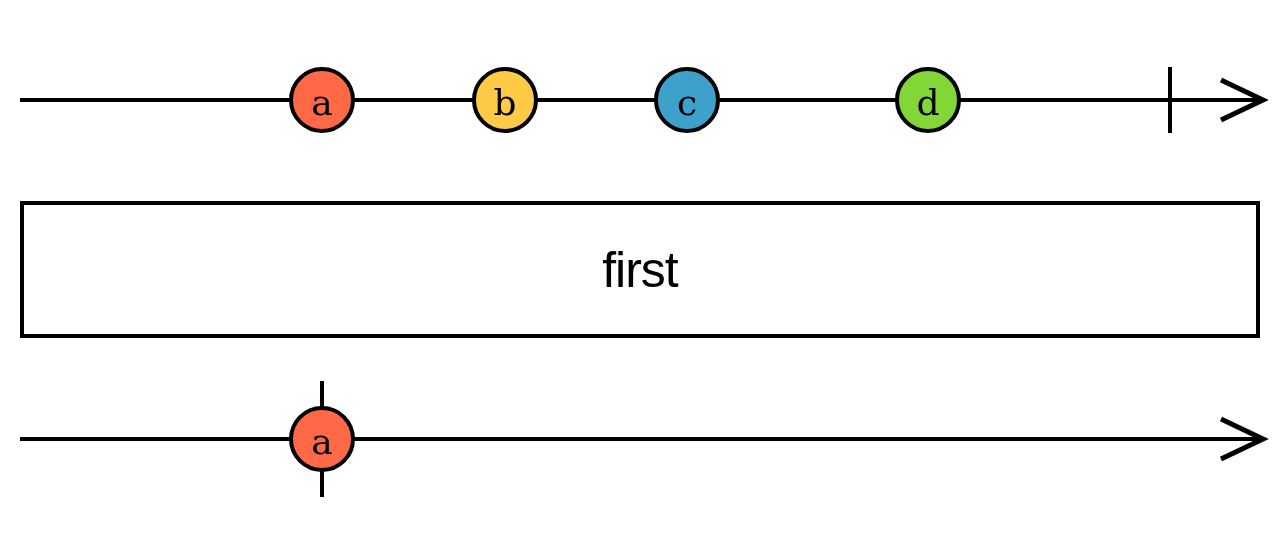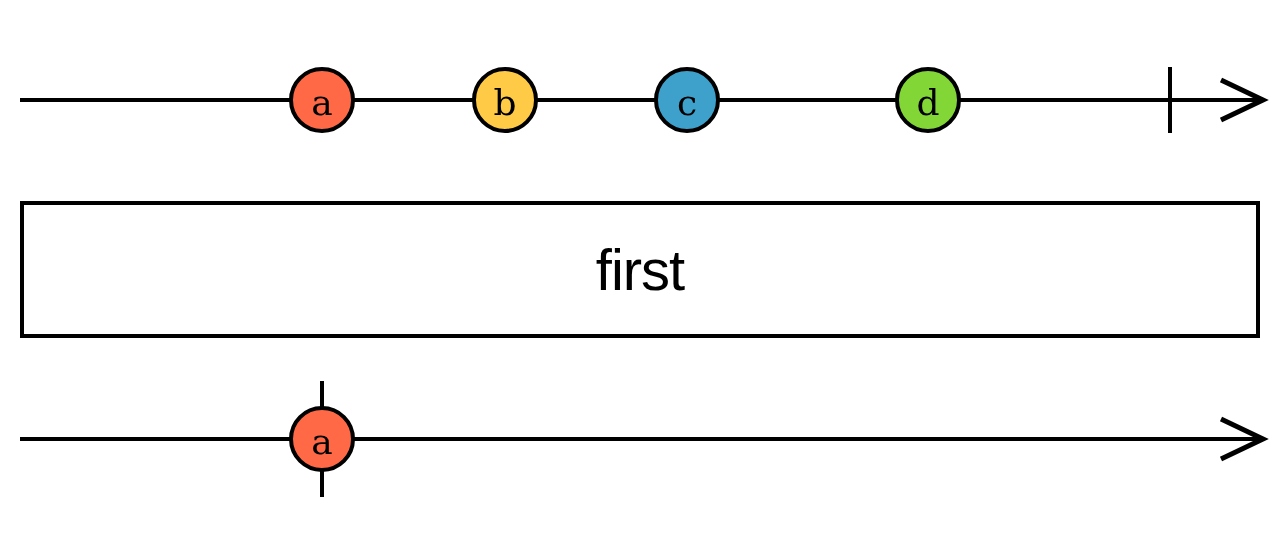--- a/index.html
+++ b/index.html
@@ -28,21 +28,21 @@
     height: 137px;
     box-sizing: border-box;
     border: 4px solid #000000;
     background: #ffffff;
     display: flex;
     align-items: center;
     justify-content: center;
   }
   .op-label {
     font-family: "Liberation Sans", sans-serif;
-    font-size: 58px;
+    font-size: 50px;
     letter-spacing: -1px;
     color: #000000;
     line-height: 1;
     user-select: none;
   }
   .marble-label {
     font-family: "DejaVu Serif", serif;
     font-size: 36px;
     fill: #000000;
     user-select: none;

